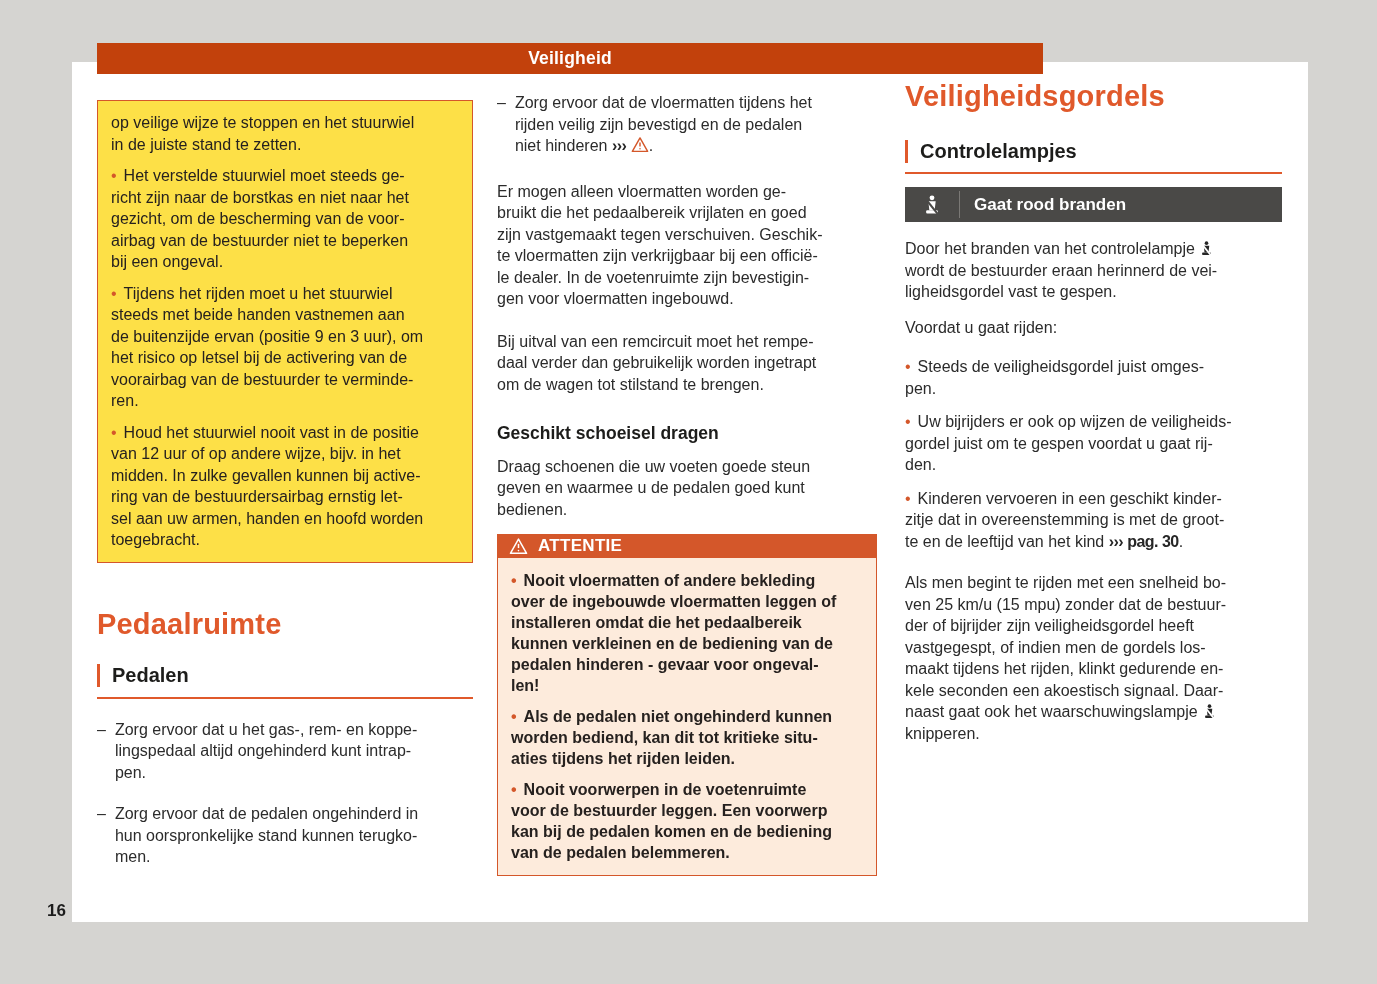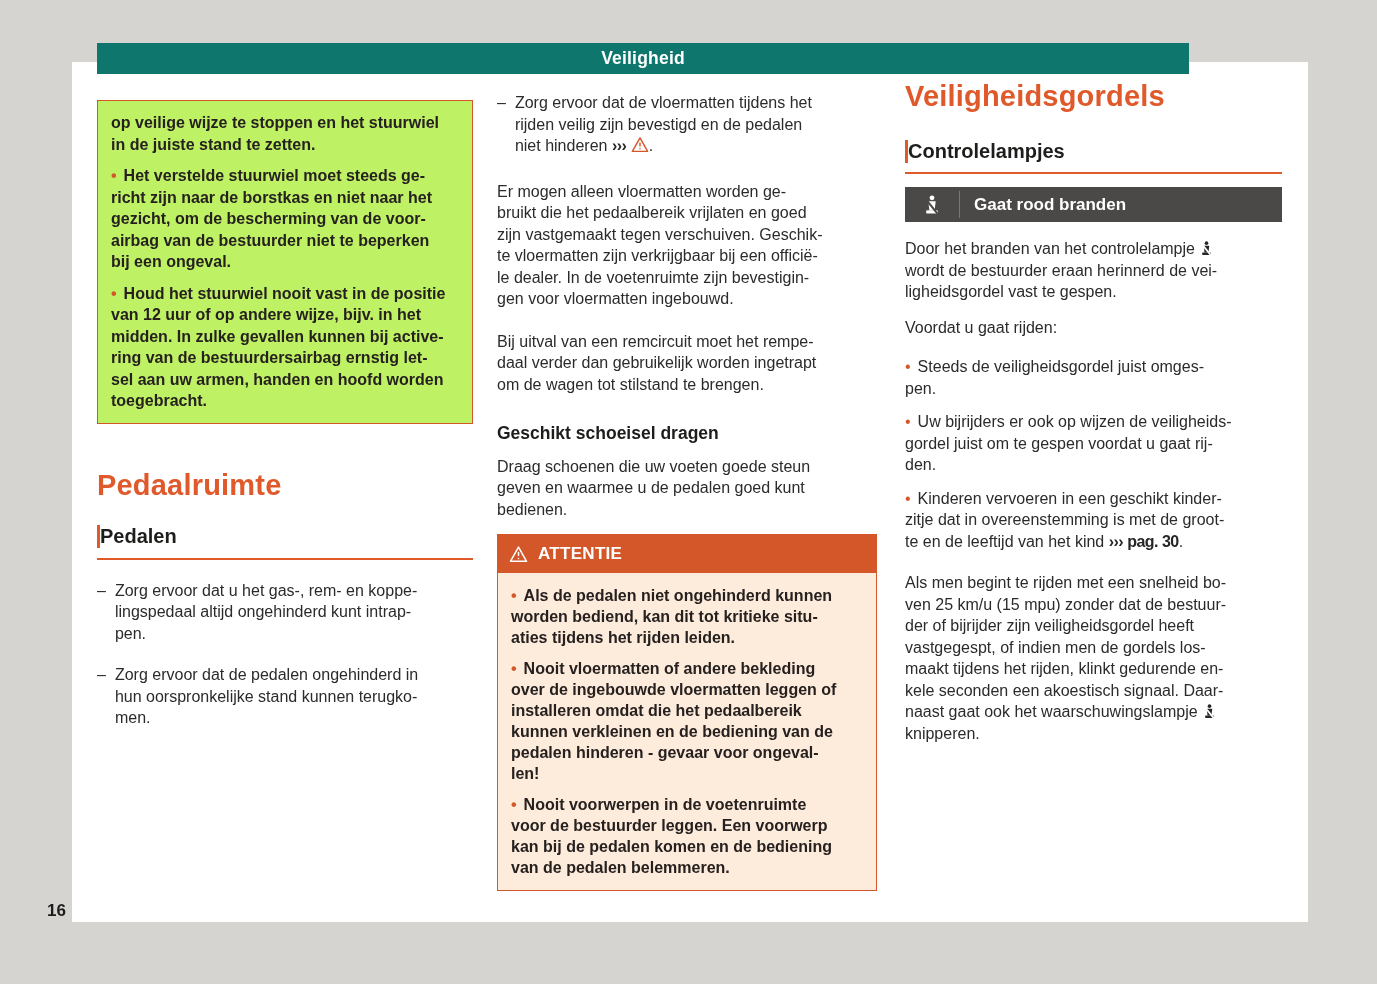--- a/index.html
+++ b/index.html
@@ -4,61 +4,61 @@
 <style>
   * { margin:0; padding:0; box-sizing:border-box; }
   html,body { width:1377px; height:984px; }
   body {
     font-family:"Liberation Sans","DejaVu Sans",sans-serif;
     background:#d5d4d1; position:relative; overflow:hidden; color:#2b2b2b;
   }
   .canvas { position:absolute; inset:0; width:1377px; height:984px; }
   .page { position:absolute; left:72px; top:62px; width:1236px; height:860px; background:#ffffff; }
   .header-bar {
-    position:absolute; left:97px; top:43px; width:1092px; height:31px;
-    background:#0f766e; color:#fff; display:flex; align-items:center; justify-content:center;
+    position:absolute; left:97px; top:43px; width:946px; height:31px;
+    background:#c2410c; color:#fff; display:flex; align-items:center; justify-content:center;
     font-weight:700; font-size:17.5px; letter-spacing:.2px;
   }
   .pagenum { position:absolute; left:47px; top:901px; font-weight:700; font-size:17px; color:#1c1c1c; }
 
   .col { position:absolute; font-size:16px; line-height:21.5px; }
   .col1 { left:25px;  top:38px; width:376px; }
   .col2 { left:425px; top:30px; width:380px; }
   .col3 { left:833px; top:19px; width:377px; }
 
   .pre { white-space:pre-line; }
 
   
   .warn-box {
-    background:#bef264; border:1.5px solid #d4572a; padding:11px 13px;
-    font-weight:700; color:#26211f;
+    background:#fde047; border:1.5px solid #d4572a; padding:11px 13px;
+    font-weight:400; color:#26211f;
   }
   .warn-box .para { margin-bottom:10px; }
   .warn-box .para:last-child { margin-bottom:0; }
   .bullet { color:#d4572a; margin-right:7px; }
 
   
   .h1 { color:#e0592b; font-size:29px; font-weight:800; line-height:1.1; letter-spacing:.2px; }
   .h2 { color:#e0592b; font-size:25px; font-weight:800; line-height:1.1; }
   .sec { border-bottom:2px solid #e0592b; padding-bottom:9px; }
   .sec-inner {
-    display:inline-block; border-left:3px solid #e0592b; 
+    display:inline-block; border-left:3px solid #e0592b; padding-left:12px;
     font-size:20px; font-weight:800; color:#1d1d1b; line-height:1.15;
   }
 
   .para-block { margin-top:21px; }
   .subhead { font-size:17.5px; font-weight:800; color:#1d1d1b; margin-top:28px; }
 
   .dash-item { display:flex; gap:9px; margin-top:20px; }
   .dash-item .dash { flex:0 0 auto; }
 
   
   .attention { margin-top:14px; }
   .att-head {
-    background:#d4572a; color:#fff; height:39px; display:flex; align-items:center;
+    background:#d4572a; color:#fff; height:24px; display:flex; align-items:center;
     gap:10px; padding-left:12px; font-weight:800; font-size:17px; letter-spacing:.3px;
   }
   .att-body {
     background:#fdebdc; border:1.5px solid #d4572a; border-top:none;
     padding:12px 13px; font-weight:700; color:#26211f; line-height:21px;
   }
   .att-body .para { margin-bottom:10px; }
   .att-body .para:last-child { margin-bottom:0; }
 
   
@@ -97,20 +97,26 @@
 
     <div class="col col1">
       <div class="warn-box">
         <div class="para pre">op veilige wijze te stoppen en het stuurwiel
 in de juiste stand te zetten.</div>
         <div class="para"><span class="bullet">•</span><span class="pre">Het verstelde stuurwiel moet steeds ge-
 richt zijn naar de borstkas en niet naar het
 gezicht, om de bescherming van de voor-
 airbag van de bestuurder niet te beperken
 bij een ongeval.</span></div>
+        <div class="para"><span class="bullet">•</span><span class="pre">Tijdens het rijden moet u het stuurwiel
+steeds met beide handen vastnemen aan
+de buitenzijde ervan (positie 9 en 3 uur), om
+het risico op letsel bij de activering van de
+voorairbag van de bestuurder te verminde-
+ren.</span></div>
         <div class="para"><span class="bullet">•</span><span class="pre">Houd het stuurwiel nooit vast in de positie
 van 12 uur of op andere wijze, bijv. in het
 midden. In zulke gevallen kunnen bij active-
 ring van de bestuurdersairbag ernstig let-
 sel aan uw armen, handen en hoofd worden
 toegebracht.</span></div>
       </div>
 
       <div class="h1 mt46">Pedaalruimte</div>
 
@@ -165,29 +171,29 @@
       <div class="attention">
         <div class="att-head">
           <svg width="19" height="18" viewBox="0 0 24 22" fill="none" stroke="#ffffff" stroke-width="1.9">
             <path d="M12 2.2 22.2 20.2H1.8Z" stroke-linejoin="round"></path>
             <line x1="12" y1="8.3" x2="12" y2="13.6"></line>
             <circle cx="12" cy="16.8" r="1" fill="#ffffff" stroke="none"></circle>
           </svg>
           <span>ATTENTIE</span>
         </div>
         <div class="att-body">
-          <div class="para"><span class="bullet">•</span><span class="pre">Als de pedalen niet ongehinderd kunnen
-worden bediend, kan dit tot kritieke situ-
-aties tijdens het rijden leiden.</span></div>
           <div class="para"><span class="bullet">•</span><span class="pre">Nooit vloermatten of andere bekleding
 over de ingebouwde vloermatten leggen of
 installeren omdat die het pedaalbereik
 kunnen verkleinen en de bediening van de
 pedalen hinderen - gevaar voor ongeval-
 len!</span></div>
+          <div class="para"><span class="bullet">•</span><span class="pre">Als de pedalen niet ongehinderd kunnen
+worden bediend, kan dit tot kritieke situ-
+aties tijdens het rijden leiden.</span></div>
           <div class="para"><span class="bullet">•</span><span class="pre">Nooit voorwerpen in de voetenruimte
 voor de bestuurder leggen. Een voorwerp
 kan bij de pedalen komen en de bediening
 van de pedalen belemmeren.</span></div>
         </div>
       </div>
     </div>
 
     <div class="col col3">
       <div class="h1">Veiligheidsgordels</div>

